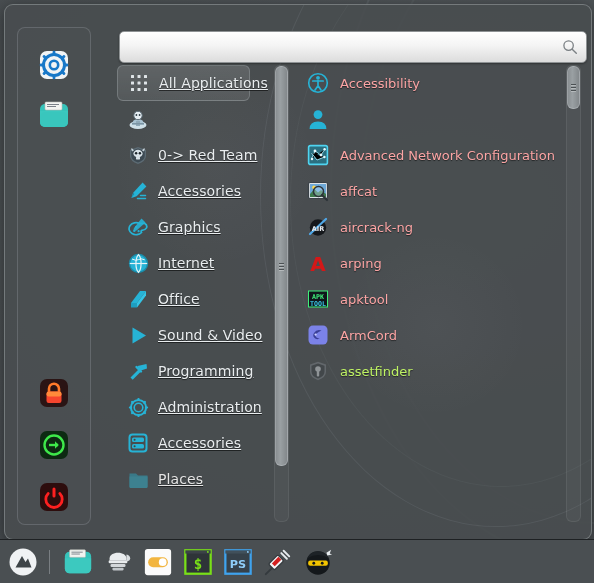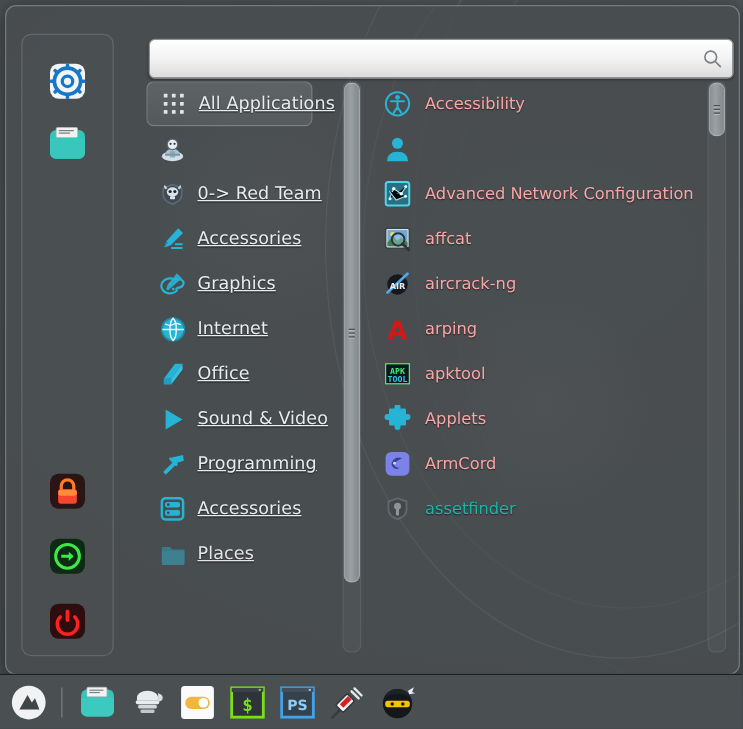--- a/index.html
+++ b/index.html
@@ -106,21 +106,21 @@
   }
   .grip i{display:block;width:5px;height:1px;background:#4c5154;margin:1px 0;box-shadow:0 1px 0 rgba(255,255,255,.3);}
 
   
   .apppane{
     position:absolute;left:300px;top:60px;width:250px;height:455px;overflow:hidden;
   }
   .approw{height:36px;display:flex;align-items:center;cursor:pointer;}
   .approw .ico{width:26px;height:26px;flex:0 0 26px;display:flex;align-items:center;justify-content:center;margin-right:9px;text-align:center;}
   .approw .lbl{font-size:13px;color:#fca5a5;white-space:nowrap;text-shadow:0 1px 1px rgba(0,0,0,.55);}
-  .approw.dim .lbl{color:#14b8a6;}
+  .approw.dim .lbl{color:#bef264;}
   .approw.dim .ico{opacity:.5;}
 
   
   .taskbar{
     position:absolute;left:0;bottom:0;width:594px;height:43px;
     background:#4a4f52;border-top:1px solid rgba(25,28,30,.9);
     display:flex;align-items:center;
   }
   .tb-item{width:34px;height:34px;margin-left:6px;display:flex;align-items:center;justify-content:center;cursor:pointer;}
   .tb-sep{width:1px;height:24px;background:rgba(210,215,220,.35);margin:0 5px 0 9px;}
@@ -325,20 +325,39 @@
         <span class="ico">
           <svg width="21" height="21" viewBox="0 0 21 21">
             <path d="M2.5 18.5 L11 10 l2.2 2.2 L4.7 20.7 z" fill="#26b3d6" transform="translate(0,-2)"></path>
             <path d="M9.5 5 L18.5 3 L19 7.5 L11.5 10 z" fill="#26b3d6"></path>
             <path d="M8.5 6 L13 10.5" stroke="#26b3d6" stroke-width="2.4" stroke-linecap="round"></path>
           </svg>
         </span>
         <span class="lbl">Programming</span>
       </div>
 
+      <div class="row">
+        <span class="ico">
+          <svg width="21" height="21" viewBox="0 0 21 21">
+            <circle cx="10.5" cy="10.5" r="7.6" fill="none" stroke="#26b3d6" stroke-width="2"></circle>
+            <circle cx="10.5" cy="10.5" r="4.3" fill="none" stroke="#26b3d6" stroke-width="1.6"></circle>
+            <g fill="#26b3d6">
+              <rect x="9.4" y=".9" width="2.2" height="3.2" rx=".8"></rect>
+              <rect x="9.4" y="16.9" width="2.2" height="3.2" rx=".8"></rect>
+              <rect x=".9" y="9.4" width="3.2" height="2.2" rx=".8"></rect>
+              <rect x="16.9" y="9.4" width="3.2" height="2.2" rx=".8"></rect>
+              <rect x="3.3" y="3.8" width="2.2" height="3.1" rx=".8" transform="rotate(-45 4.4 5.3)"></rect>
+              <rect x="15.5" y="14.1" width="2.2" height="3.1" rx=".8" transform="rotate(-45 16.6 15.6)"></rect>
+              <rect x="3.3" y="14.1" width="2.2" height="3.1" rx=".8" transform="rotate(45 4.4 15.6)"></rect>
+              <rect x="15.5" y="3.8" width="2.2" height="3.1" rx=".8" transform="rotate(45 16.6 5.3)"></rect>
+            </g>
+          </svg>
+        </span>
+        <span class="lbl">Administration</span>
+      </div>
 
       <div class="row">
         <span class="ico">
           <svg width="20" height="20" viewBox="0 0 20 20">
             <rect x="1.5" y="1.5" width="17" height="17" rx="3" fill="none" stroke="#26b3d6" stroke-width="2"></rect>
             <rect x="4" y="4.5" width="12" height="4.5" rx="1.6" fill="#26b3d6"></rect>
             <rect x="4" y="11" width="12" height="4.5" rx="1.6" fill="#26b3d6"></rect>
             <circle cx="6.6" cy="6.7" r="1.05" fill="#3f4548"></circle>
             <circle cx="6.6" cy="13.2" r="1.05" fill="#3f4548"></circle>
           </svg>
@@ -447,28 +466,20 @@
         <span class="ico">
           <svg width="22" height="22" viewBox="0 0 22 22">
             <rect x="1.5" y="3" width="19" height="16" fill="#10161b" stroke="#3ef07a" stroke-width="1"></rect>
             <text x="11" y="11" font-family="DejaVu Sans Mono, monospace" font-size="6.6" font-weight="bold" fill="#3ef07a" text-anchor="middle">APK</text>
             <text x="11" y="17.6" font-family="DejaVu Sans Mono, monospace" font-size="6.6" font-weight="bold" fill="#39c8e8" text-anchor="middle">TOOL</text>
           </svg>
         </span>
         <span class="lbl">apktool</span>
       </div>
 
-      <div class="approw">
-        <span class="ico">
-          <svg width="22" height="22" viewBox="0 0 22 22">
-            <path d="M8.6 1.6 a2.4 2.4 0 0 1 4.8 0 v1.2 h3.4 a1 1 0 0 1 1 1 v3.4 h1.2 a2.4 2.4 0 0 1 0 4.8 h-1.2 v3.4 a1 1 0 0 1 -1 1 h-3.4 v1.2 a2.4 2.4 0 0 1 -4.8 0 v-1.2 H5.2 a1 1 0 0 1 -1 -1 v-3.4 H3 a2.4 2.4 0 0 1 0 -4.8 h1.2 V3.8 a1 1 0 0 1 1 -1 h3.4 z" fill="#26b3d6"></path>
-          </svg>
-        </span>
-        <span class="lbl">Applets</span>
-      </div>
 
 
       <div class="approw">
         <span class="ico">
           <svg width="22" height="22" viewBox="0 0 22 22">
             <rect x="1.5" y="1.5" width="19" height="19" rx="4.5" fill="#7b82e8"></rect>
             <path d="M14.5 6.5 q-5 -1.5 -7.5 2.5 q-2 3.2 1.2 5.4 q2.6 1.7 4.8 -.4 q-3 .7 -4.2 -1.2 q-1.1 -1.8 .7 -3.3 q1.8 -1.5 5 -3z" fill="#3a3f96"></path>
             <circle cx="8.6" cy="10.6" r="1.15" fill="#cdd2ff"></circle>
           </svg>
         </span>

